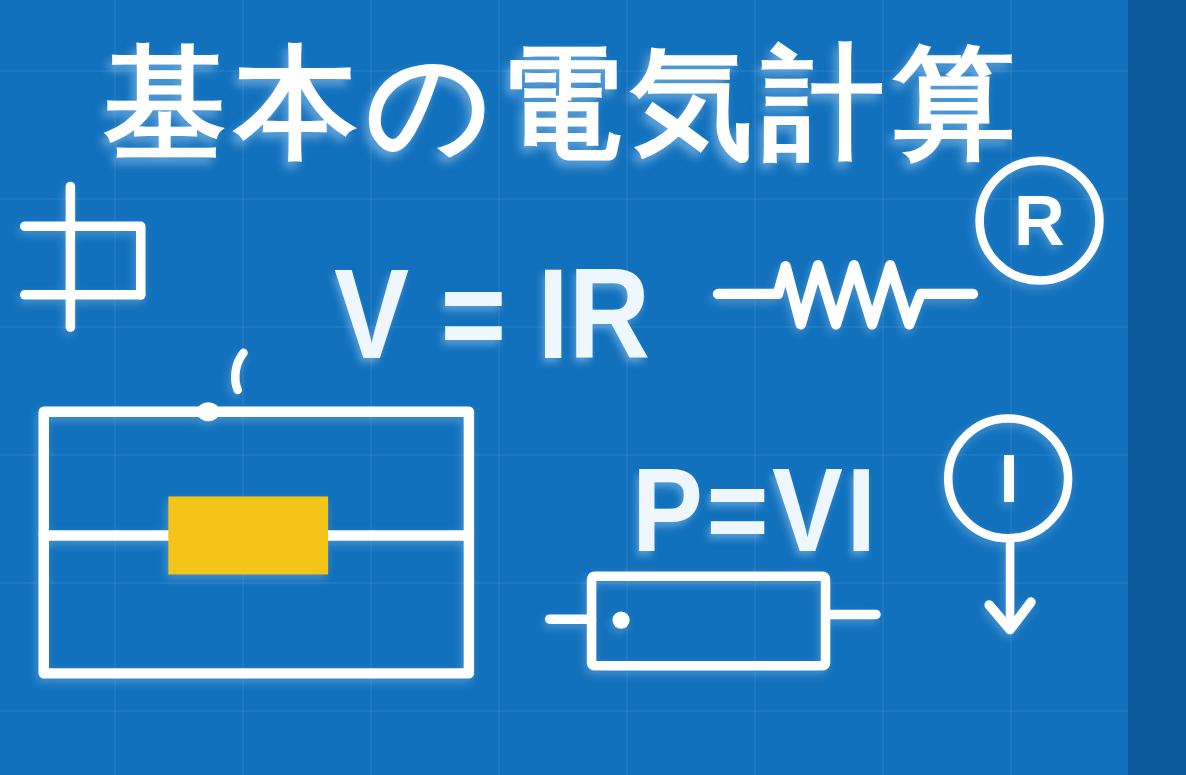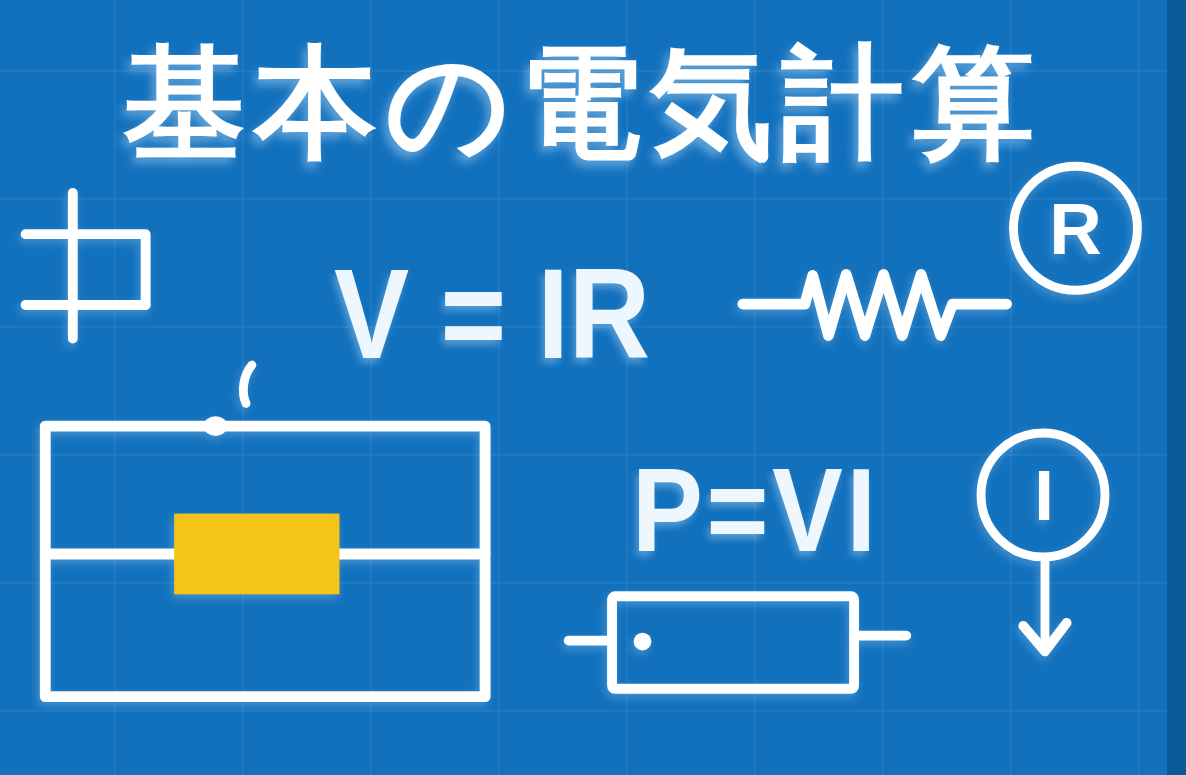--- a/index.html
+++ b/index.html
@@ -7,21 +7,20 @@
     position:relative;
     width:1128px;height:775px;
     overflow:hidden;
     background-color:#1271bd;
     background-image:
       linear-gradient(rgba(190,225,255,.07) 2px, transparent 2px),
       linear-gradient(90deg, rgba(190,225,255,.07) 2px, transparent 2px);
     background-size:128px 128px;
     background-position:-14px -58px;
     font-family:"Liberation Sans","DejaVu Sans",sans-serif;
-    padding-left:39px;
   }
   .title{
     position:absolute;top:36px;left:0;width:100%;
     text-align:center;
     font-size:122px;font-weight:bold;line-height:1.1;
     color:#ffffff;letter-spacing:9px;
     font-family:"DejaVu Sans","Liberation Sans",sans-serif;
     text-shadow:-4px 6px 10px rgba(165,208,242,.55);
     white-space:nowrap;
   }

